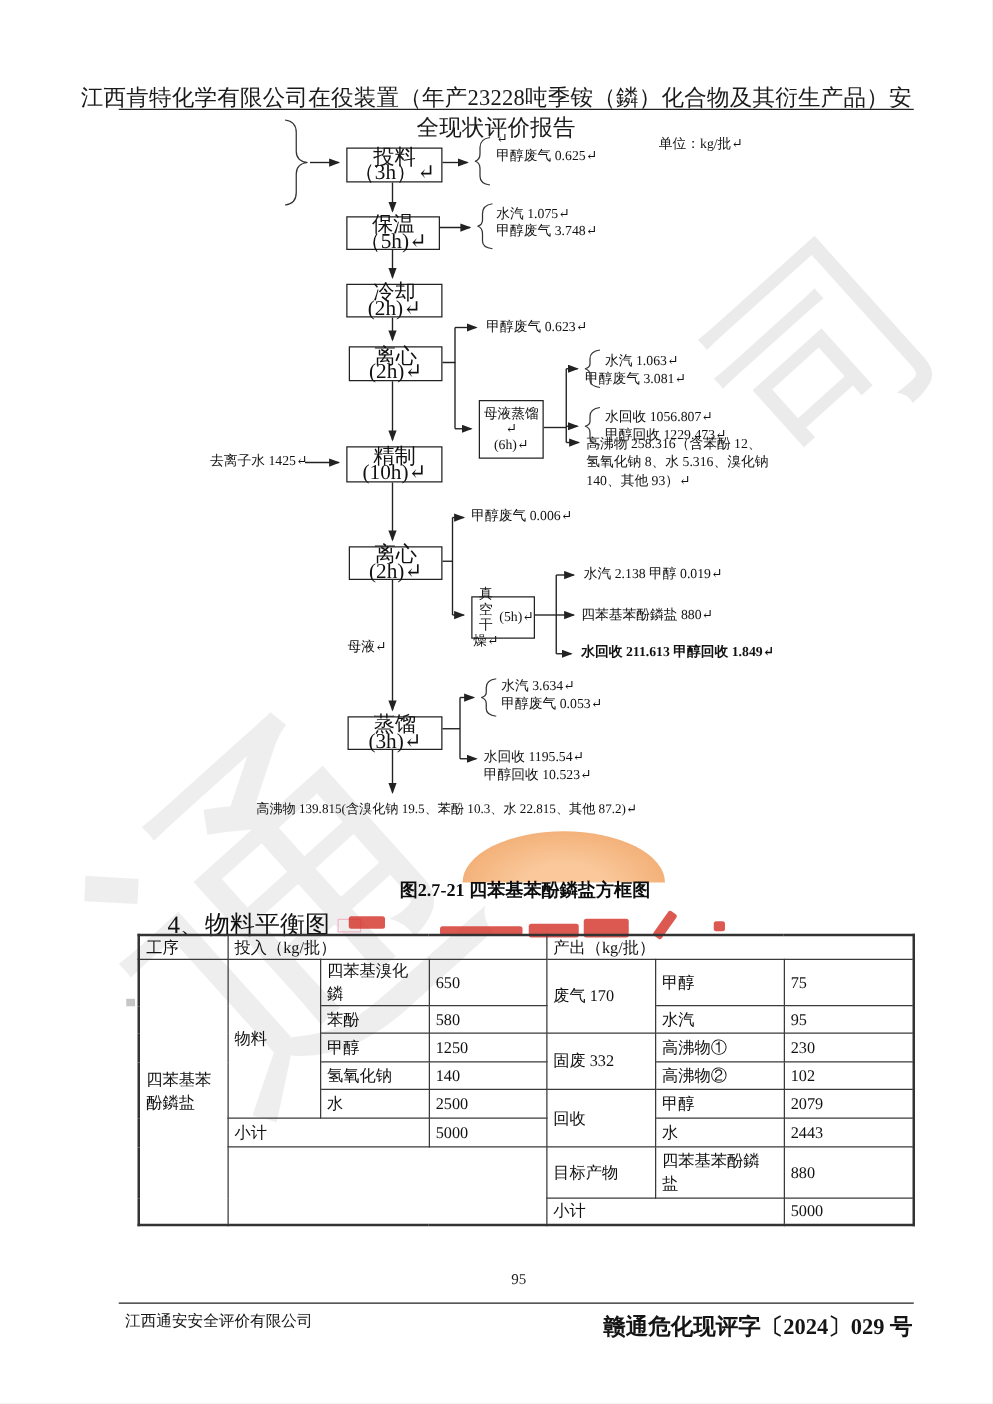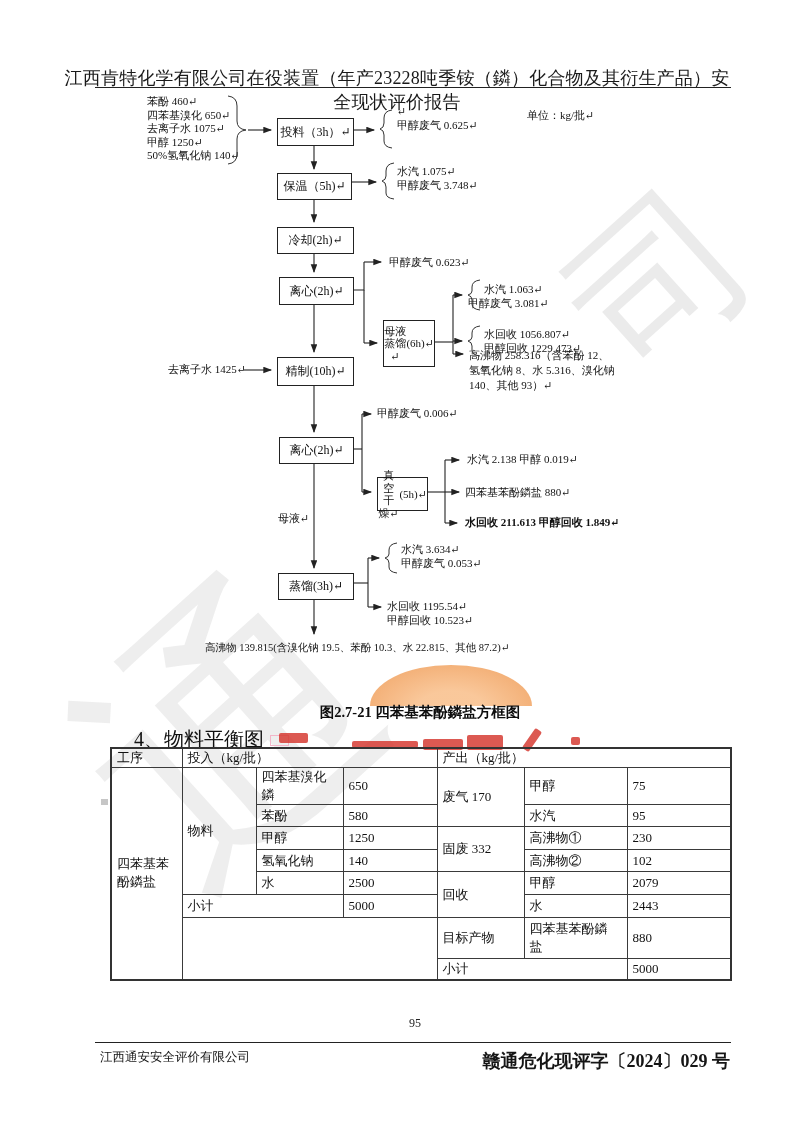--- a/index.html
+++ b/index.html
@@ -10,21 +10,21 @@
   .hdr{left:60px;top:66px;width:674px;text-align:center;font-size:18px;letter-spacing:0.2px;color:#1a1a1a;}
   .hrule{left:95px;top:87px;width:636px;height:0;border-top:1.6px solid #222;}
   .pagenum{left:0;top:1016px;width:830px;text-align:center;font-size:12px;color:#222;}
   .frule{left:95px;top:1042px;width:636px;height:0;border-top:1.4px solid #222;}
   .f-left{left:100px;top:1049px;font-size:12.5px;}
   .f-right{right:64px;top:1049px;font-size:18px;font-weight:bold;}
   
   .fl{position:absolute;font-size:11px;line-height:13px;white-space:nowrap;color:#111;}
   .fl10{font-size:10.5px;}
   .fb{position:absolute;border:1.2px solid #222;background:#fff;display:flex;align-items:center;justify-content:center;
-      font-size:12px;line-height:12.5px;text-align:center;color:#111;z-index:3;}
+      font-size:17px;line-height:12.5px;text-align:center;color:#111;z-index:3;}
   .lines{left:0;top:0;z-index:2;}
   .caption{left:90px;top:703px;width:660px;text-align:center;font-size:14.5px;font-weight:bold;color:#0d0d0d;z-index:3;}
   .heading{left:134px;top:726px;font-size:20px;color:#111;z-index:3;}
   
   .mbt{position:absolute;left:110px;top:747px;border-collapse:collapse;table-layout:fixed;width:620px;
        font-size:13px;color:#111;z-index:3;}
   .mbt td,.mbt th{border:1px solid #3a3a3a;font-weight:normal;text-align:left;vertical-align:middle;
        padding:0 8px 0 5px;overflow:hidden;margin-left:29px;}
   .mbt{border:2px solid #333;}
   
@@ -115,37 +115,30 @@
       <path d="M397,543 Q389,544 389,550 L389,554 Q389,557 385,558 Q389,559 389,563 L389,567 Q389,572 397,573"></path>
     </g>
   </svg>
 
   <div class="fb" style="left:277px;top:118px;width:75px;height:26px;">投料（3h）↵</div>
   <div class="fb" style="left:277px;top:173px;width:73px;height:25px;">保温（5h)↵</div>
   <div class="fb" style="left:277px;top:227px;width:75px;height:25px;">冷却(2h)↵</div>
   <div class="fb" style="left:279px;top:277px;width:73px;height:26px;">离心(2h)↵</div>
   <div class="fb" style="left:277px;top:357px;width:75px;height:27px;">精制(10h)↵</div>
   <div class="fb" style="left:279px;top:437px;width:73px;height:25px;">离心(2h)↵</div>
-  <div class="fb" style="left:383px;top:320px;width:50px;height:45px;flex-direction:row;font-size:11px;">
+  <div class="fb" style="left:383px;top:320px;width:50px;height:45px;flex-direction:column;font-size:11px;">
     <div>母液蒸馏↵</div>
     <div>(6h)↵</div>
   </div>
   <div class="fb" style="left:377px;top:477px;width:49px;height:32px;flex-direction:row;font-size:11px;">
     <div>真空干燥↵</div>
     <div>(5h)↵</div>
   </div>
   <div class="fb" style="left:278px;top:573px;width:74px;height:25px;">蒸馏(3h)↵</div>
 
-  <div class="fl" style="left:147px;top:95px;line-height:13.5px;">
-    <div>苯酚 460↵</div>
-    <div>四苯基溴化 650↵</div>
-    <div>去离子水 1075↵</div>
-    <div>甲醇 1250↵</div>
-    <div>50%氢氧化钠 140↵</div>
-  </div>
   <div class="fl" style="left:527px;top:109px;">单位：kg/批↵</div>
   <div class="fl" style="left:397px;top:105px;">↵</div>
   <div class="fl" style="left:397px;top:119px;">甲醇废气 0.625↵</div>
   <div class="fl" style="left:397px;top:165px;">水汽 1.075↵</div>
   <div class="fl" style="left:397px;top:179px;">甲醇废气 3.748↵</div>
   <div class="fl" style="left:389px;top:256px;">甲醇废气 0.623↵</div>
   <div class="fl" style="left:484px;top:283px;">水汽 1.063↵</div>
   <div class="fl" style="left:468px;top:297px;">甲醇废气 3.081↵</div>
   <div class="fl" style="left:484px;top:328px;">水回收 1056.807↵</div>
   <div class="fl" style="left:484px;top:342px;">甲醇回收 1229.473↵</div>

